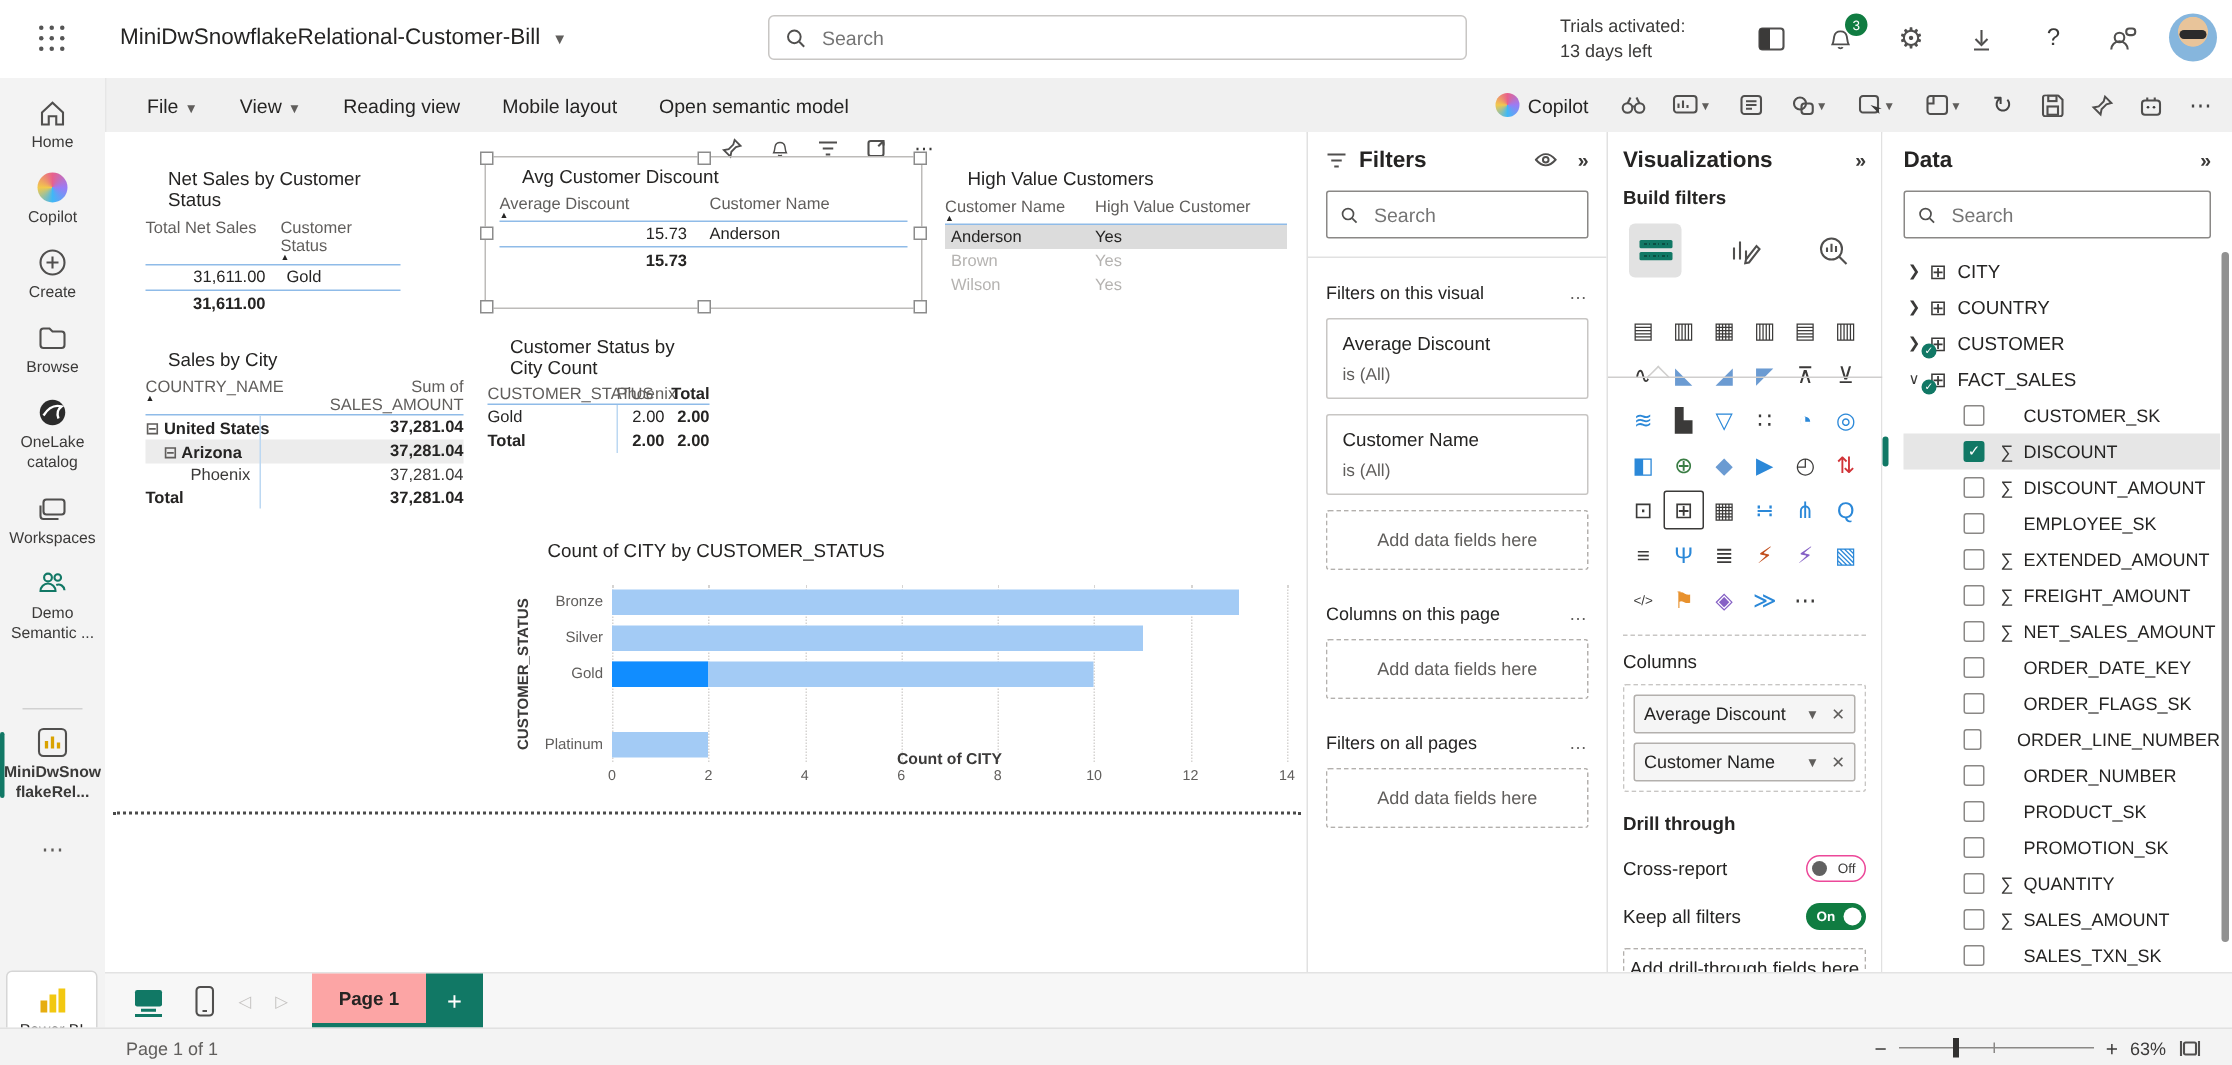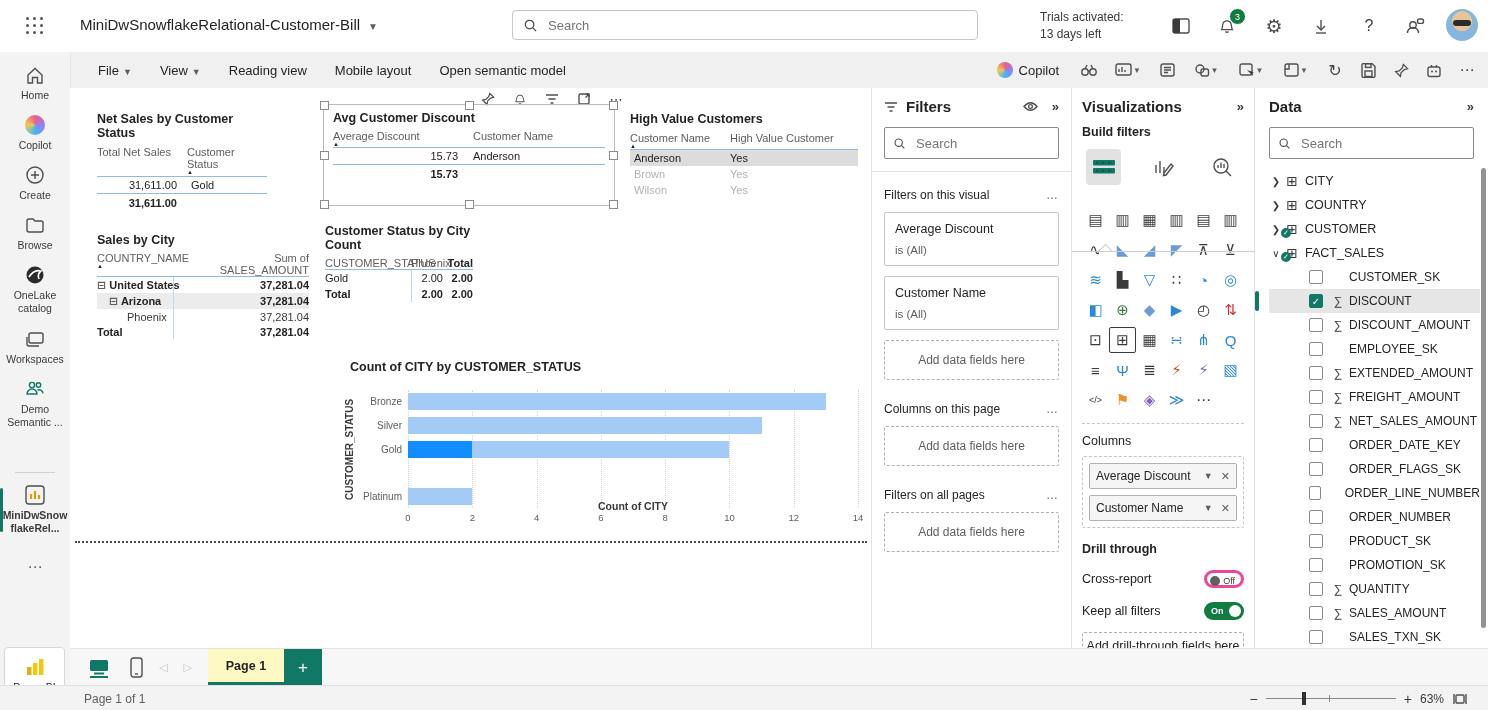--- a/index.html
+++ b/index.html
@@ -32,21 +32,21 @@
   .cplogo{width:16px;height:16px;border-radius:50%;background:conic-gradient(#e8618c,#9a7cf5,#3fb8f6,#f2c94c,#e8618c);}
   
   #rail{left:0;top:52px;width:70px;height:658px;background:#f3f3f3;border-right:1px solid #e6e6e6;}
   .railitem{position:absolute;left:0;width:70px;text-align:center;font-size:10.5px;color:#3b3a39;cursor:pointer;line-height:13px;}
   .railitem .ri{margin:0 auto 3px auto;width:22px;height:22px;display:flex;align-items:center;justify-content:center;}
   .railsel{font-weight:bold;}
   #railind{left:0;width:3px;background:#117865;border-radius:2px;}
   #pbicard{left:4px;top:595px;width:61px;height:56px;background:#fff;border:1px solid #d6d6d6;border-radius:4px;text-align:center;padding-top:8px;box-sizing:border-box;}
   
   #canvas{left:70px;top:88px;width:801px;height:560px;background:#fff;overflow:hidden;}
-  .vtitle{font-size:12.5px;font-weight:bold;color:#252423;}
+  .vtitle{font-size:12.5px;font-weight:normal;color:#252423;margin-left:15px;}
   .th{font-size:11px;color:#605e5c;}
   .td{font-size:11px;color:#252423;}
   .dim{color:#b5b3b1;}
   .bluerule{border-top:1px solid #8fbbe8;}
   .sort{display:block;font-size:6px;color:#252423;line-height:5px;}
   .handle{position:absolute;width:7px;height:7px;background:#fff;border:1px solid #8c8c8c;}
   .hline{stroke:#504f4e;stroke-width:1.4;fill:none;}
   
   #chart{left:280px;top:272px;width:518px;height:182px;}
   #plot{position:absolute;left:58px;top:30px;width:450px;height:118px;}
@@ -86,21 +86,21 @@
   .vg-cell{height:24px;display:flex;align-items:center;justify-content:center;font-size:15px;cursor:pointer;border:1px solid transparent;border-radius:2px;}
   .vg-cell.sel{border-color:#3b3a39;}
   #vizdash{border-top:1px dashed #c8c6c4;margin-top:10px;}
   .well{margin-top:8px;border:1px dashed #c8c6c4;border-radius:2px;padding:6px;}
   .pill{height:24px;border:1px solid #b3b0ad;border-radius:2px;background:#f5f5f5;display:flex;align-items:center;font-size:12px;padding:0 6px;margin-bottom:6px;}
   .pill:last-child{margin-bottom:0;}
   .pill .pc{margin-left:auto;color:#605e5c;font-size:9px;cursor:pointer;}
   .pill .px{margin-left:8px;color:#605e5c;font-size:11px;cursor:pointer;}
   .togglerow{display:flex;align-items:center;margin-top:14px;font-size:12.5px;}
   .tgl{margin-left:auto;width:40px;height:18px;border-radius:10px;position:relative;font-size:9px;box-sizing:border-box;}
-  .tgl.off{border:3px solid #ec4899;color:#3b3a39;}
+  .tgl.off{border:1px solid #ec4899;color:#3b3a39;}
   .tgl.off .knob{position:absolute;left:3px;top:3px;width:10px;height:10px;border-radius:50%;background:#616161;}
   .tgl.off .tlab{position:absolute;right:6px;top:3px;}
   .tgl.on{background:#107C41;color:#fff;}
   .tgl.on .knob{position:absolute;right:3px;top:3px;width:12px;height:12px;border-radius:50%;background:#fff;}
   .tgl.on .tlab{position:absolute;left:7px;top:4px;font-weight:bold;}
   #datapane{left:1255px;width:233px;padding:10px 8px 10px 14px;}
   .tree-row{display:flex;align-items:center;height:24px;font-size:12.5px;cursor:pointer;position:relative;}
   .tchev{width:14px;color:#3b3a39;font-size:10px;text-align:center;}
   .ticon{width:18px;font-size:14px;color:#3b3a39;position:relative;text-align:center;}
   .tbadge{position:absolute;left:-2px;bottom:-1px;width:10px;height:10px;border-radius:50%;background:#117865;color:#fff;font-size:7px;display:flex;align-items:center;justify-content:center;}
@@ -108,21 +108,21 @@
   .field-row{display:flex;align-items:center;height:24px;font-size:12px;cursor:pointer;position:relative;padding-left:40px;}
   .field-row.sel{background:#e6e6e6;}
   .field-row.sel:before{content:"";position:absolute;left:-14px;top:2px;bottom:2px;width:4px;background:#117865;border-radius:2px;}
   .cbox{width:14px;height:14px;border:1px solid #8a8886;border-radius:2px;background:#fff;box-sizing:border-box;}
   .cbox.checked{background:#117865;border-color:#117865;color:#fff;font-size:10px;display:flex;align-items:center;justify-content:center;}
   .sigma{width:18px;text-align:center;margin-left:6px;color:#3b3a39;font-size:12px;}
   .fname{margin-left:2px;}
   #dscroll{position:absolute;right:2px;top:80px;width:5px;height:460px;background:#919191;border-radius:3px;}
   
   #pagebar{left:70px;top:648px;width:1418px;height:37px;background:#f7f7f7;border-top:1px solid #e3e3e3;display:flex;align-items:center;}
-  #pagetab{height:37px;background:#fef9c3;display:flex;align-items:center;justify-content:center;width:76px;font-size:12.5px;font-weight:bold;border-bottom:4px solid #117865;box-sizing:border-box;cursor:pointer;}
+  #pagetab{height:37px;background:#fca5a5;display:flex;align-items:center;justify-content:center;width:76px;font-size:12.5px;font-weight:bold;border-bottom:4px solid #117865;box-sizing:border-box;cursor:pointer;}
   #addpage{width:38px;height:37px;background:#117865;color:#fff;font-size:17px;display:flex;align-items:center;justify-content:center;cursor:pointer;}
   .navarr{color:#c4c2c0;font-size:11px;margin:0 8px;}
   #statusbar{left:0px;top:685px;width:1488px;height:25px;background:#f3f3f3;border-top:1px solid #e1e1e1;display:flex;align-items:center;font-size:12px;color:#605e5c;}
   #zoomctl{position:absolute;right:20px;top:0;height:25px;display:flex;align-items:center;gap:8px;color:#3b3a39;}
   #ztrack{width:130px;height:1px;background:#8a8886;position:relative;}
   #zthumb{position:absolute;left:36px;top:-6px;width:4px;height:13px;background:#323130;cursor:pointer;}
   #ztick{position:absolute;left:63px;top:-3px;width:1px;height:7px;background:#8a8886;}
 </style>
 </head>
 <body>

